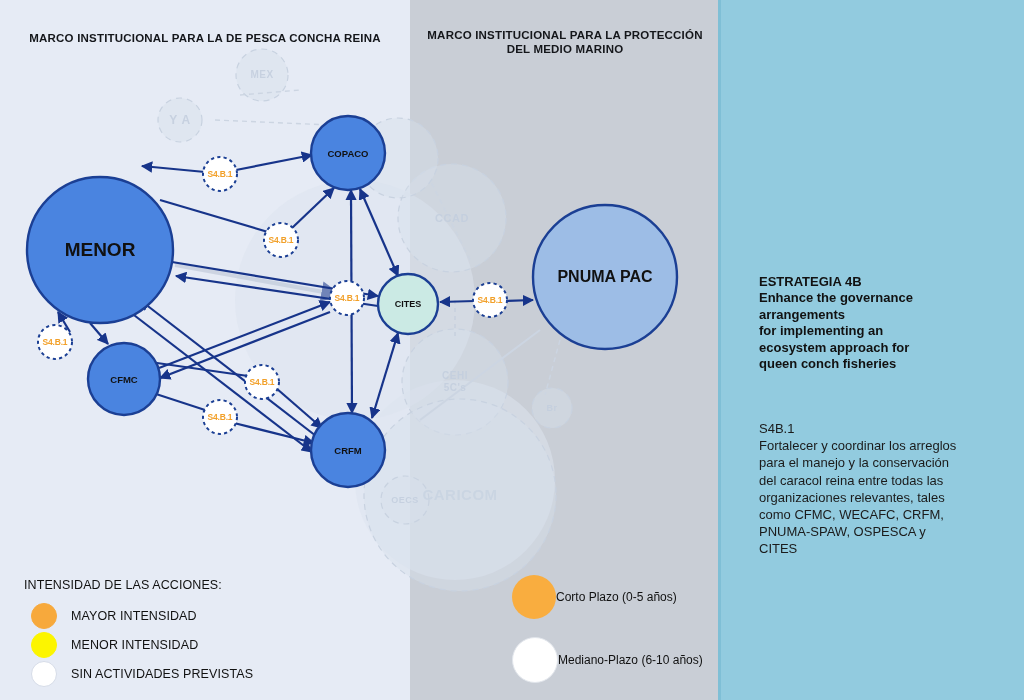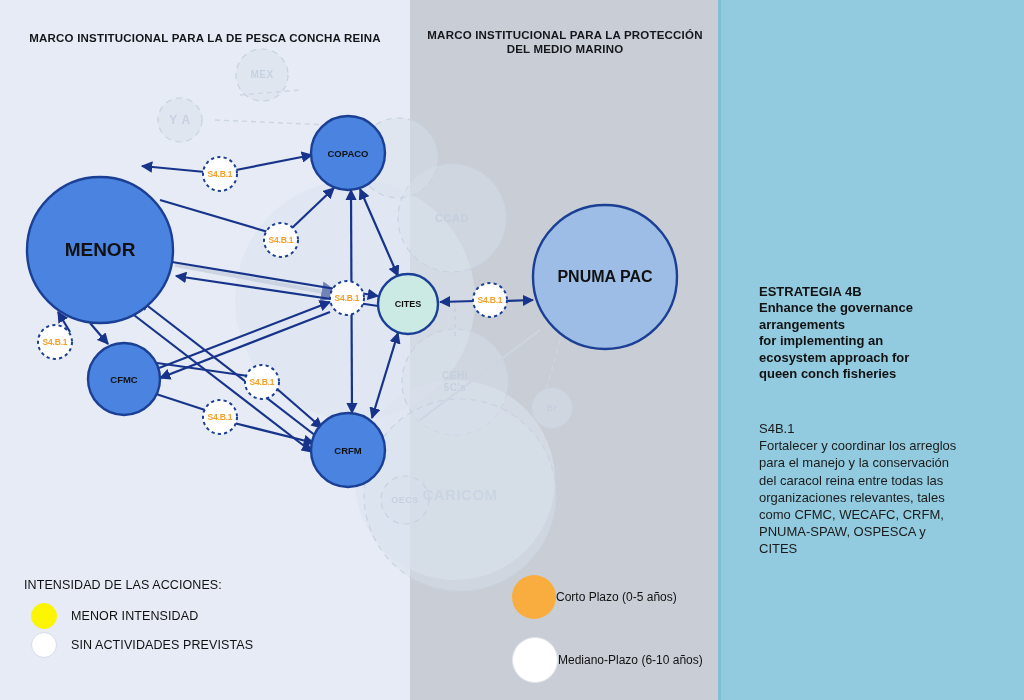--- a/index.html
+++ b/index.html
@@ -25,21 +25,21 @@
     letter-spacing:.2px;line-height:14px;
   }
   #hdr-fisheries{left:10px;top:31px;width:390px;}
   #hdr-marine{left:415px;top:28px;width:300px;}
 
   
   #net{position:absolute;left:0;top:0;width:1024px;height:700px;}
 
   
   #strategy-title{
-    position:absolute;left:759px;top:284px;width:250px;
+    position:absolute;left:759px;top:274px;width:250px;
     font-size:13px;font-weight:bold;color:#111;line-height:16.4px;
     white-space:pre-line;
   }
   #strategy-body{
     position:absolute;left:759px;top:420px;width:252px;
     font-size:13px;color:#1b1b1b;line-height:17.2px;
     white-space:pre-line;
   }
 
   
@@ -197,20 +197,24 @@
 del caracol reina entre todas las
 organizaciones relevantes, tales
 como CFMC, WECAFC, CRFM,
 PNUMA-SPAW, OSPESCA y
 CITES</div>
 
   <div id="legend-intensity">
     <div class="lg-title">INTENSIDAD DE LAS ACCIONES:</div>
     <div id="legend-intensity-rows">
         <div class="lg-row">
+          <div class="lg-swatch" style="background: rgb(247, 169, 60); border: 1px solid rgb(247, 169, 60);"></div>
+          <div class="lg-label">MAYOR INTENSIDAD</div>
+        </div>
+        <div class="lg-row">
           <div class="lg-swatch" style="background: rgb(252, 245, 0); border: 1px solid rgb(252, 245, 0);"></div>
           <div class="lg-label">MENOR INTENSIDAD</div>
         </div>
         <div class="lg-row">
           <div class="lg-swatch" style="background: rgb(255, 255, 255); border: 1px solid rgb(214, 220, 232);"></div>
           <div class="lg-label">SIN ACTIVIDADES PREVISTAS</div>
         </div>
       </div>
   </div>
 

